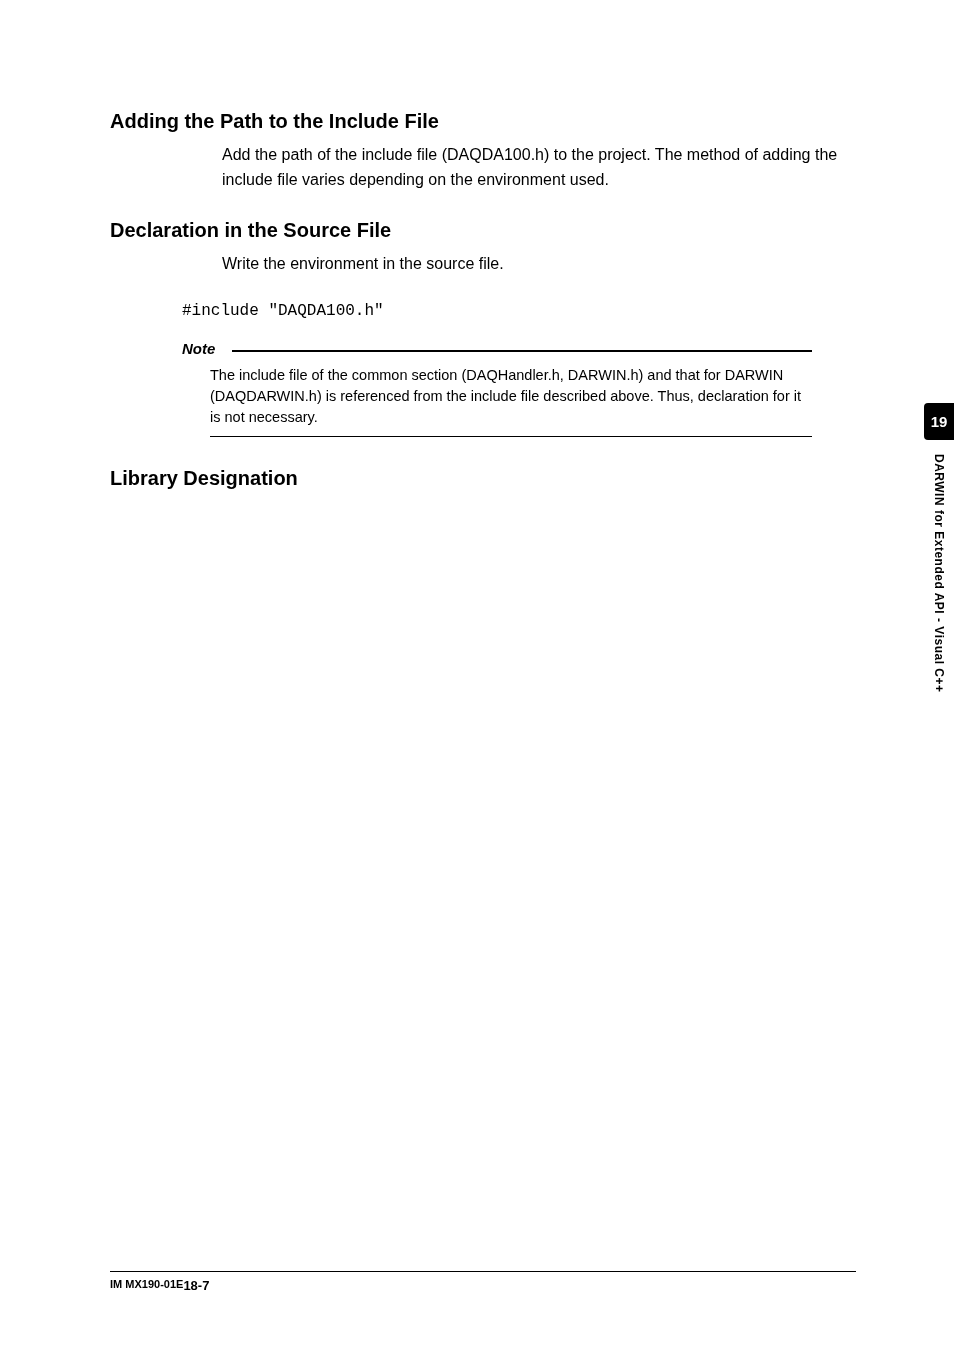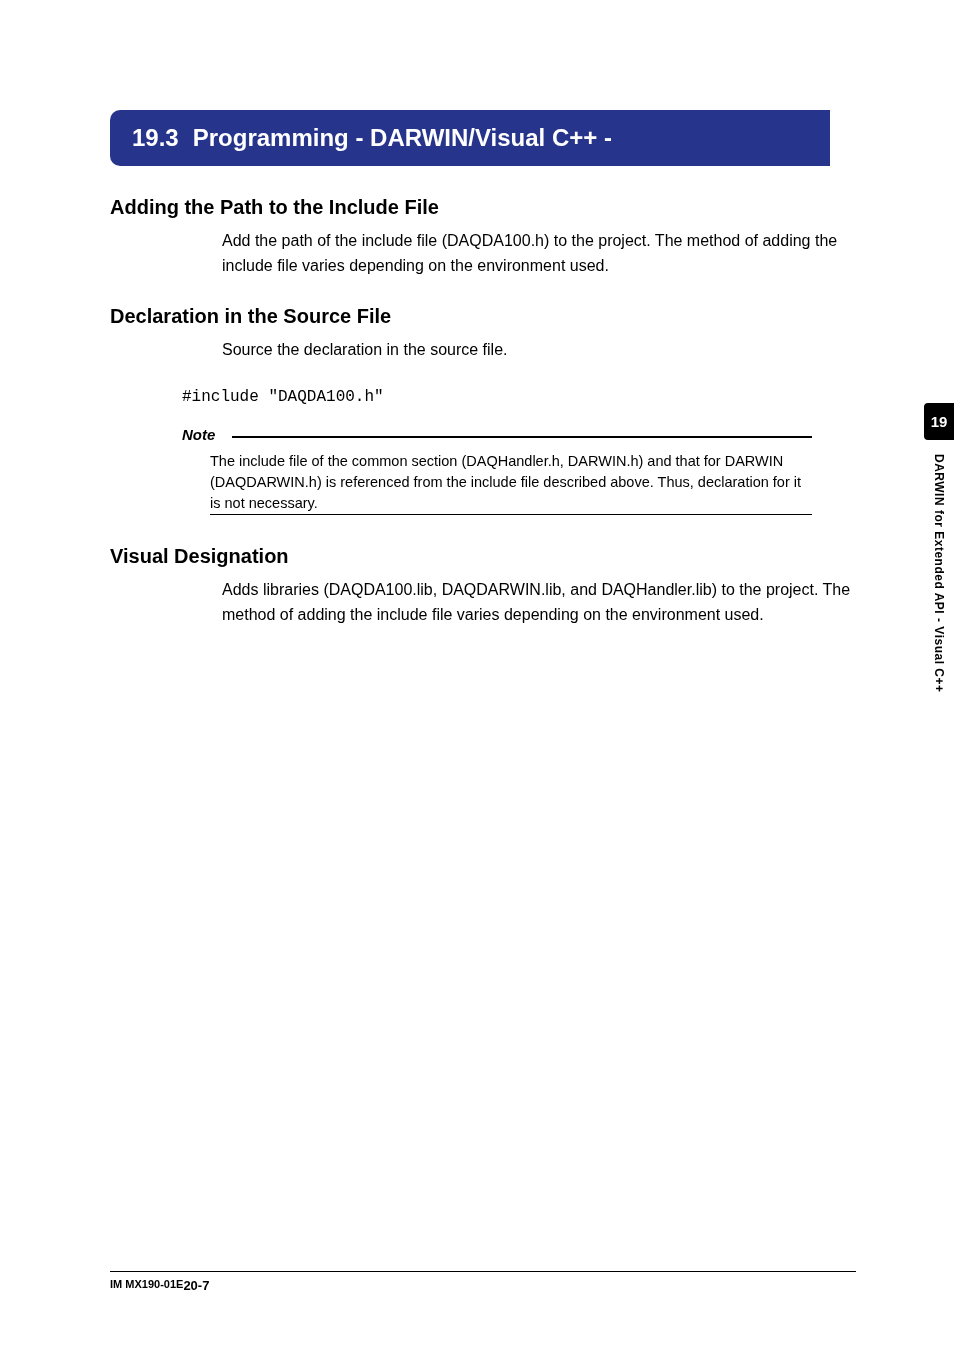--- a/index.html
+++ b/index.html
@@ -64,21 +64,21 @@
   .note-line {
     flex: 1;
     border-top: 2px solid #000;
     position: relative;
     top: 2px;
   }
   .note-text {
     font-size: 14.5px;
     line-height: 1.45;
     margin-left: 28px;
-    padding-bottom: 0;
+    padding-bottom: 8px;
     border-bottom: 1.5px solid #000;
   }
   .side-tab {
     position: absolute;
     right: 0;
     top: 403px;
     width: 30px;
     display: flex;
     flex-direction: column;
     align-items: center;
@@ -112,45 +112,41 @@
     font-size: 11px;
     font-weight: bold;
   }
   .footer-right { font-size: 13px; }
 </style>
 </head>
 <body>
 
 <div class="page">
 
-  <div class="section-banner">
-    <span class="num">19.3</span><span>Programming - DARWIN/Visual C++ -</span>
-  </div>
 
   <div class="h2">Adding the Path to the Include File</div>
   <div class="body-text">Add the path of the include file (DAQDA100.h) to the project. The method of adding the include file varies depending on the environment used.</div>
 
   <div class="h2">Declaration in the Source File</div>
-  <div class="body-text">Source the declaration in the source file.</div>
+  <div class="body-text">Write the environment in the source file.</div>
   <div class="code">#include "DAQDA100.h"</div>
 
   <div class="note-block">
     <div class="note-header">
       <span class="note-label">Note</span>
       <span class="note-line"></span>
     </div>
     <div class="note-text">The include file of the common section (DAQHandler.h, DARWIN.h) and that for DARWIN (DAQDARWIN.h) is referenced from the include file described above. Thus, declaration for it is not necessary.</div>
   </div>
 
-  <div class="h2">Visual Designation</div>
-  <div class="body-text" style="margin-bottom:4px;">Adds libraries (DAQDA100.lib, DAQDARWIN.lib, and DAQHandler.lib) to the project. The method of adding the include file varies depending on the environment used.</div>
+  <div class="h2">Library Designation</div>
 
   <div class="side-tab">
     <div class="tab-box">19</div>
     <div class="tab-text">DARWIN for Extended API - Visual C++</div>
   </div>
 
   <div class="footer">
     <span>IM MX190-01E</span>
-    <span class="footer-right">20-7</span>
+    <span class="footer-right">18-7</span>
   </div>
 
 </div>
 
 </body></html>

